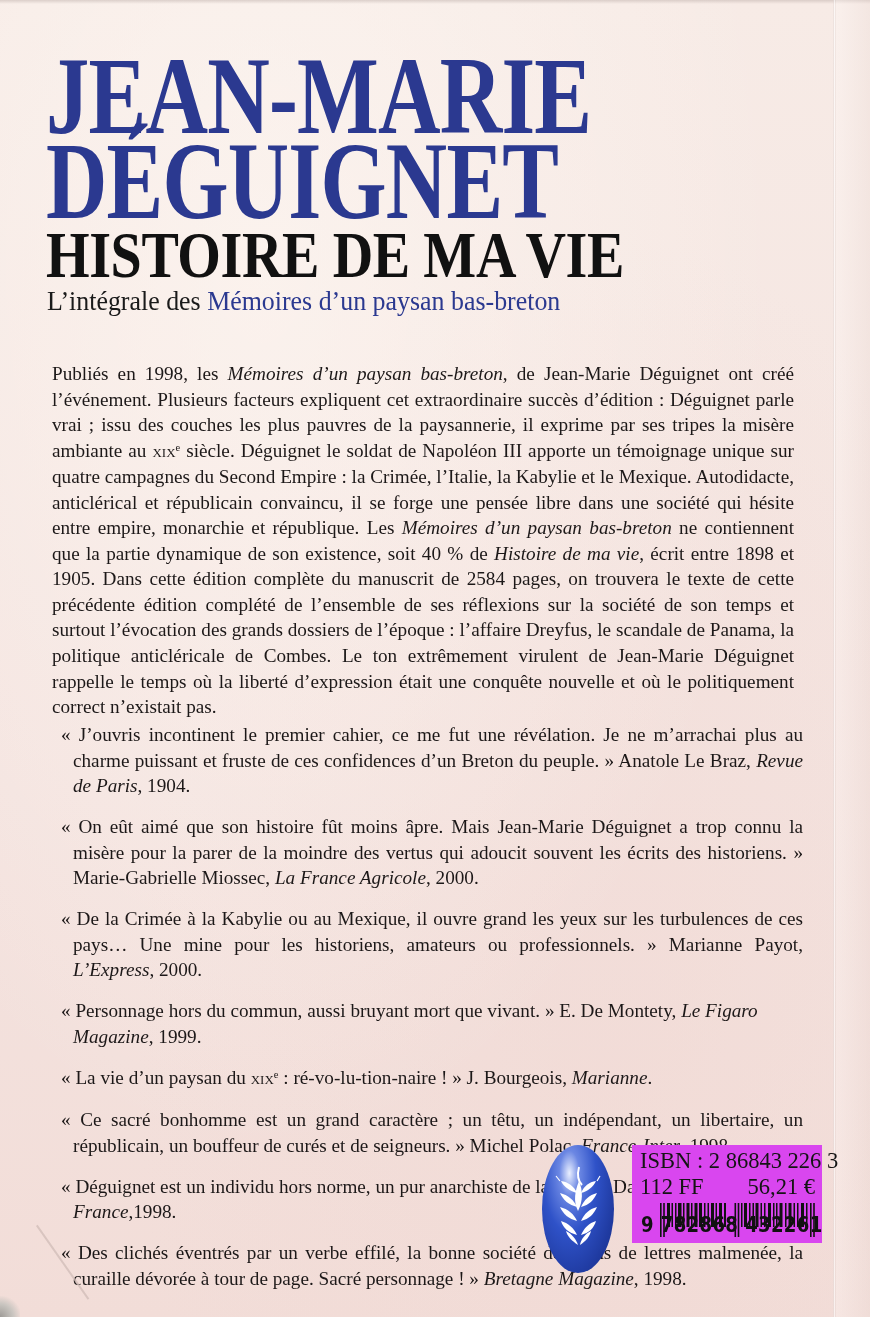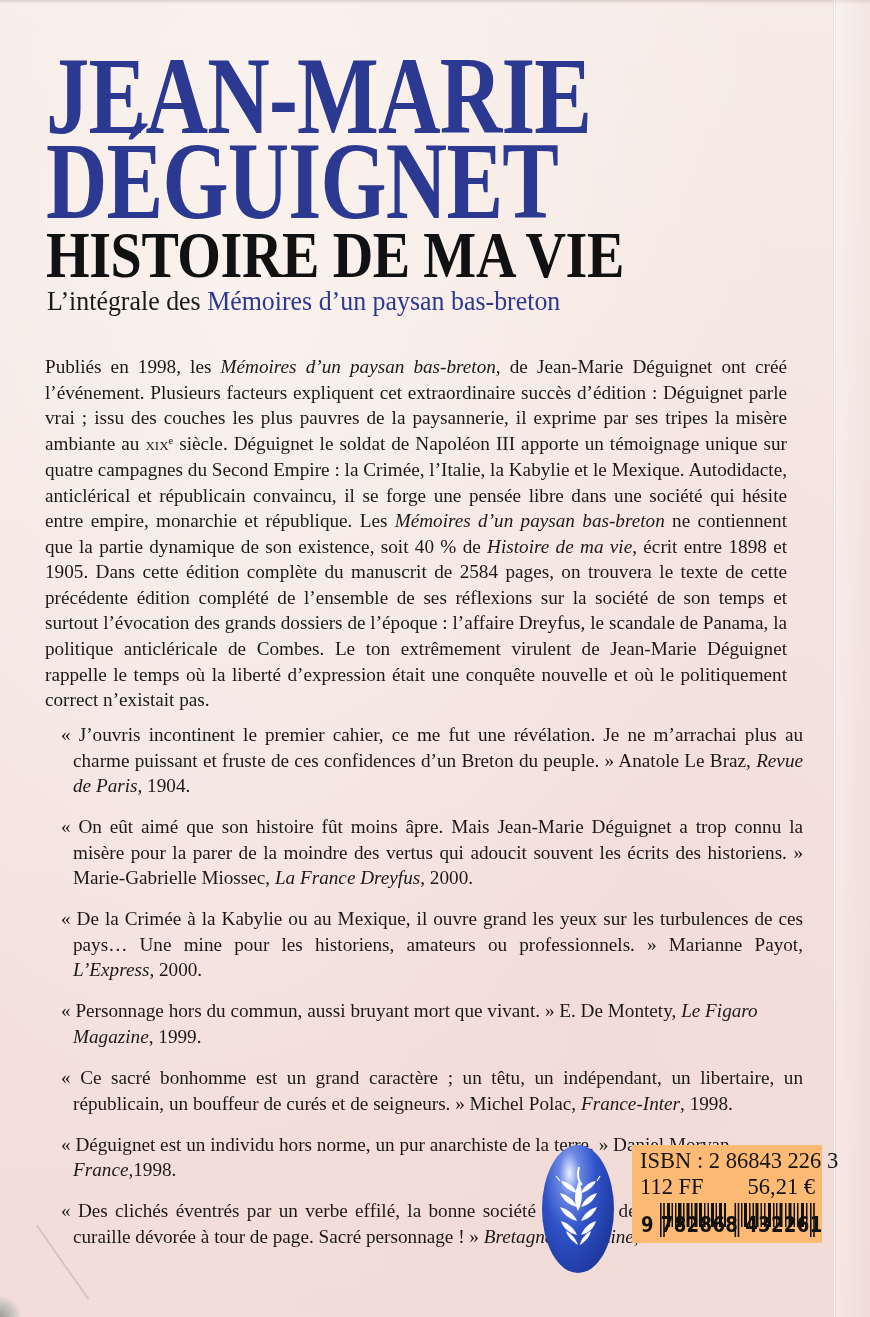--- a/index.html
+++ b/index.html
@@ -44,42 +44,42 @@
   }
   .subtitle {
     position: absolute; left: 47px; top: 286px; margin: 0;
     font-size: 28px; line-height: 30px; color: #1a1a1a; white-space: nowrap;
     transform: scaleX(0.925); transform-origin: left top;
   }
   .subtitle .blue { color: #2b3990; }
   .body {
     position: absolute; left: 45px; width: 742px;
     font-size: 19.2px; line-height: 25.55px; text-align: justify;
-    color: #1c1818; margin: 0;
+    color: #1c1818; margin: 7px;
   }
   .intro { top: 354px; }
   .quotes { position: absolute; left: 45px; top: 706px; width: 742px; margin: 16px; padding: 0; }
   .quote {
     font-size: 19.2px; line-height: 25.55px; text-align: justify;
     margin: 0 0 15.5px 0; padding-left: 12px; text-indent: -12px;
     color: #1c1818;
   }
   .quote.single { text-align: left; }
   i, em { font-style: italic; }
   .smallcaps { font-variant: small-caps; font-size: 0.95em; }
   sup { font-size: 0.55em; vertical-align: 0.6em; line-height: 0; }
   .logo {
     position: absolute; left: 542px; top: 1145px; width: 72px; height: 128px;
     border-radius: 50%;
     background: radial-gradient(ellipse at 38% 22%, #e9efff 0%, #6b87e3 16%, #2f52c8 42%, #1f3aa0 75%, #1a2f86 100%);
   }
   .logo svg { position: absolute; left: 0; top: 0; }
   .isbn-label {
     position: absolute; left: 632px; top: 1145px; width: 190px; height: 98px;
-    background: #fdba74;
+    background: #d946ef;
   }
   .isbn-text {
     position: absolute; left: 8px; top: 3px; font-size: 22.5px; line-height: 25px;
     color: #141414; white-space: nowrap;
   }
   .price-row {
     position: absolute; left: 8px; top: 29px; width: 175px; font-size: 22.5px; line-height: 25px;
     color: #141414; display: flex; justify-content: space-between;
   }
   .barcode {
@@ -109,23 +109,24 @@
 
 <h1 class="title-line author-1">JEAN-MARIE</h1>
 <h1 class="title-line author-2">DÉGUIGNET</h1>
 <h2 class="title-line book-title">HISTOIRE DE MA VIE</h2>
 <p class="subtitle"><span>L’intégrale des </span><span class="blue">Mémoires d’un paysan bas-breton</span></p>
 
 <p class="body intro"><span>Publiés en 1998, les </span><i>Mémoires d’un paysan bas-breton</i><span>, de Jean-Marie Déguignet ont créé l’événement. Plusieurs facteurs expliquent cet extraordinaire succès d’édition : Déguignet parle vrai ; issu des couches les plus pauvres de la paysannerie, il exprime par ses tripes la misère ambiante au </span><span class="smallcaps">xix</span><sup>e</sup><span> siècle. Déguignet le soldat de Napoléon III apporte un témoignage unique sur quatre campagnes du Second Empire : la Crimée, l’Italie, la Kabylie et le Mexique. Autodidacte, anticlérical et républicain convaincu, il se forge une pensée libre dans une société qui hésite entre empire, monarchie et république. Les </span><i>Mémoires d’un paysan bas-breton</i><span> ne contiennent que la partie dynamique de son existence, soit 40 % de </span><i>Histoire de ma vie</i><span>, écrit entre 1898 et 1905. Dans cette édition complète du manuscrit de 2584 pages, on trouvera le texte de cette précédente édition complété de l’ensemble de ses réflexions sur la société de son temps et surtout l’évocation des grands dossiers de l’époque : l’affaire Dreyfus, le scandale de Panama, la poli­tique anticléricale de Combes. Le ton extrêmement virulent de Jean-Marie Déguignet rappelle le temps où la liberté d’expression était une conquête nouvelle et où le politiquement correct n’existait pas.</span></p>
 
 <div class="quotes">
   <p class="quote"><span>« J’ouvris incontinent le premier cahier, ce me fut une révélation. Je ne m’arrachai plus au charme puis­sant et fruste de ces confidences d’un Breton du peuple. » Anatole Le Braz, </span><i>Revue de Paris</i><span>, 1904.</span></p>
-  <p class="quote"><span>« On eût aimé que son histoire fût moins âpre. Mais Jean-Marie Déguignet a trop connu la misère pour la parer de la moindre des vertus qui adoucit souvent les écrits des historiens. » Marie-Gabrielle Miossec, </span><i>La France Dreyfus</i><span>, 2000.</span></p>
+  <p class="quote"><span>« On eût aimé que son histoire fût moins âpre. Mais Jean-Marie Déguignet a trop connu la misère pour la parer de la moindre des vertus qui adoucit souvent les écrits des historiens. » Marie-Gabrielle Miossec, </span><i>La France Agricole</i><span>, 2000.</span></p>
   <p class="quote"><span>« De la Crimée à la Kabylie ou au Mexique, il ouvre grand les yeux sur les turbulences de ces pays… Une mine pour les historiens, amateurs ou professionnels. » Marianne Payot, </span><i>L’Express</i><span>, 2000.</span></p>
   <p class="quote single"><span>« Personnage hors du commun, aussi bruyant mort que vivant. » E. De Montety, </span><i>Le Figaro Magazine</i><span>, 1999.</span></p>
+  <p class="quote single"><span>« La vie d’un paysan du </span><span class="smallcaps">xix</span><sup>e</sup><span> : ré-vo-lu-tion-naire ! » J. Bourgeois, </span><i>Marianne</i><span>.</span></p>
   <p class="quote"><span>« Ce sacré bonhomme est un grand caractère ; un têtu, un indépendant, un libertaire, un républicain, un bouffeur de curés et de seigneurs. » Michel Polac, </span><i>France-Inter</i><span>, 1998.</span></p>
   <p class="quote single"><span>« Déguignet est un individu hors norme, un pur anarchiste de la terre. » Daniel Morvan, </span><i>France</i><span>,1998.</span></p>
   <p class="quote"><span>« Des clichés éventrés par un verbe effilé, la bonne société des gens de lettres malmenée, la curaille dé­vorée à tour de page. Sacré personnage ! » </span><i>Bretagne Magazine</i><span>, 1998.</span></p>
 </div>
 
 <div class="logo">
   <svg width="72" height="128" viewBox="0 0 72 128">
     <path d="M37 22 C35 30 36 36 40 40" stroke="#ffffff" stroke-width="2" fill="none"></path>
     <path d="M37 36 C33 46 31 56 36 66 C41 56 41 46 37 36 Z" fill="#ffffff"></path>
     <g fill="#ffffff">

